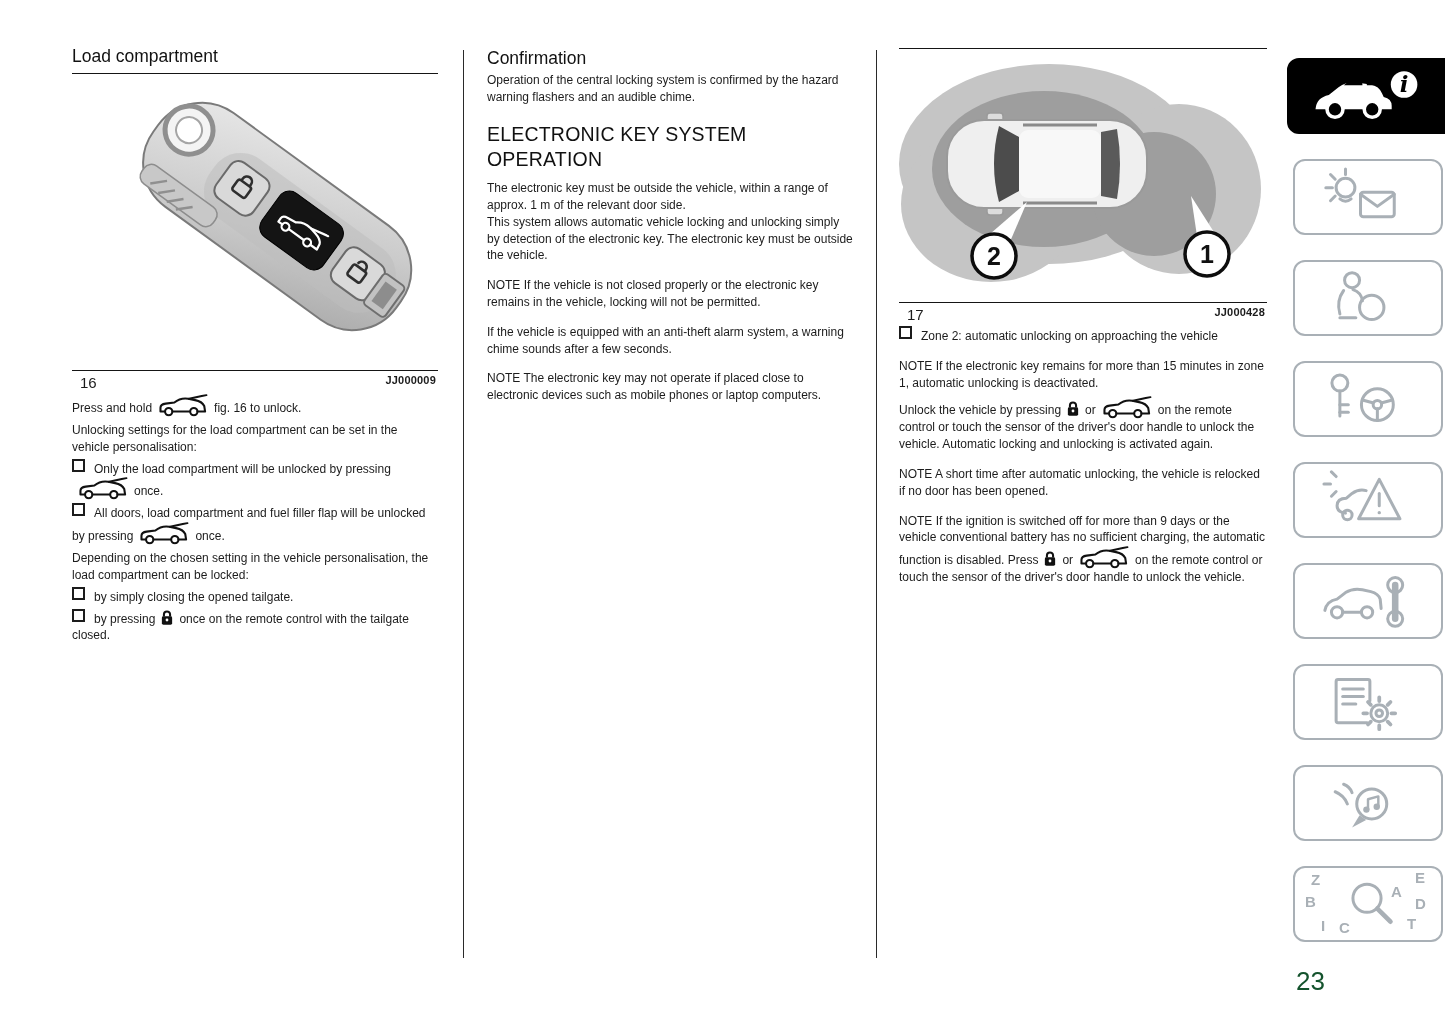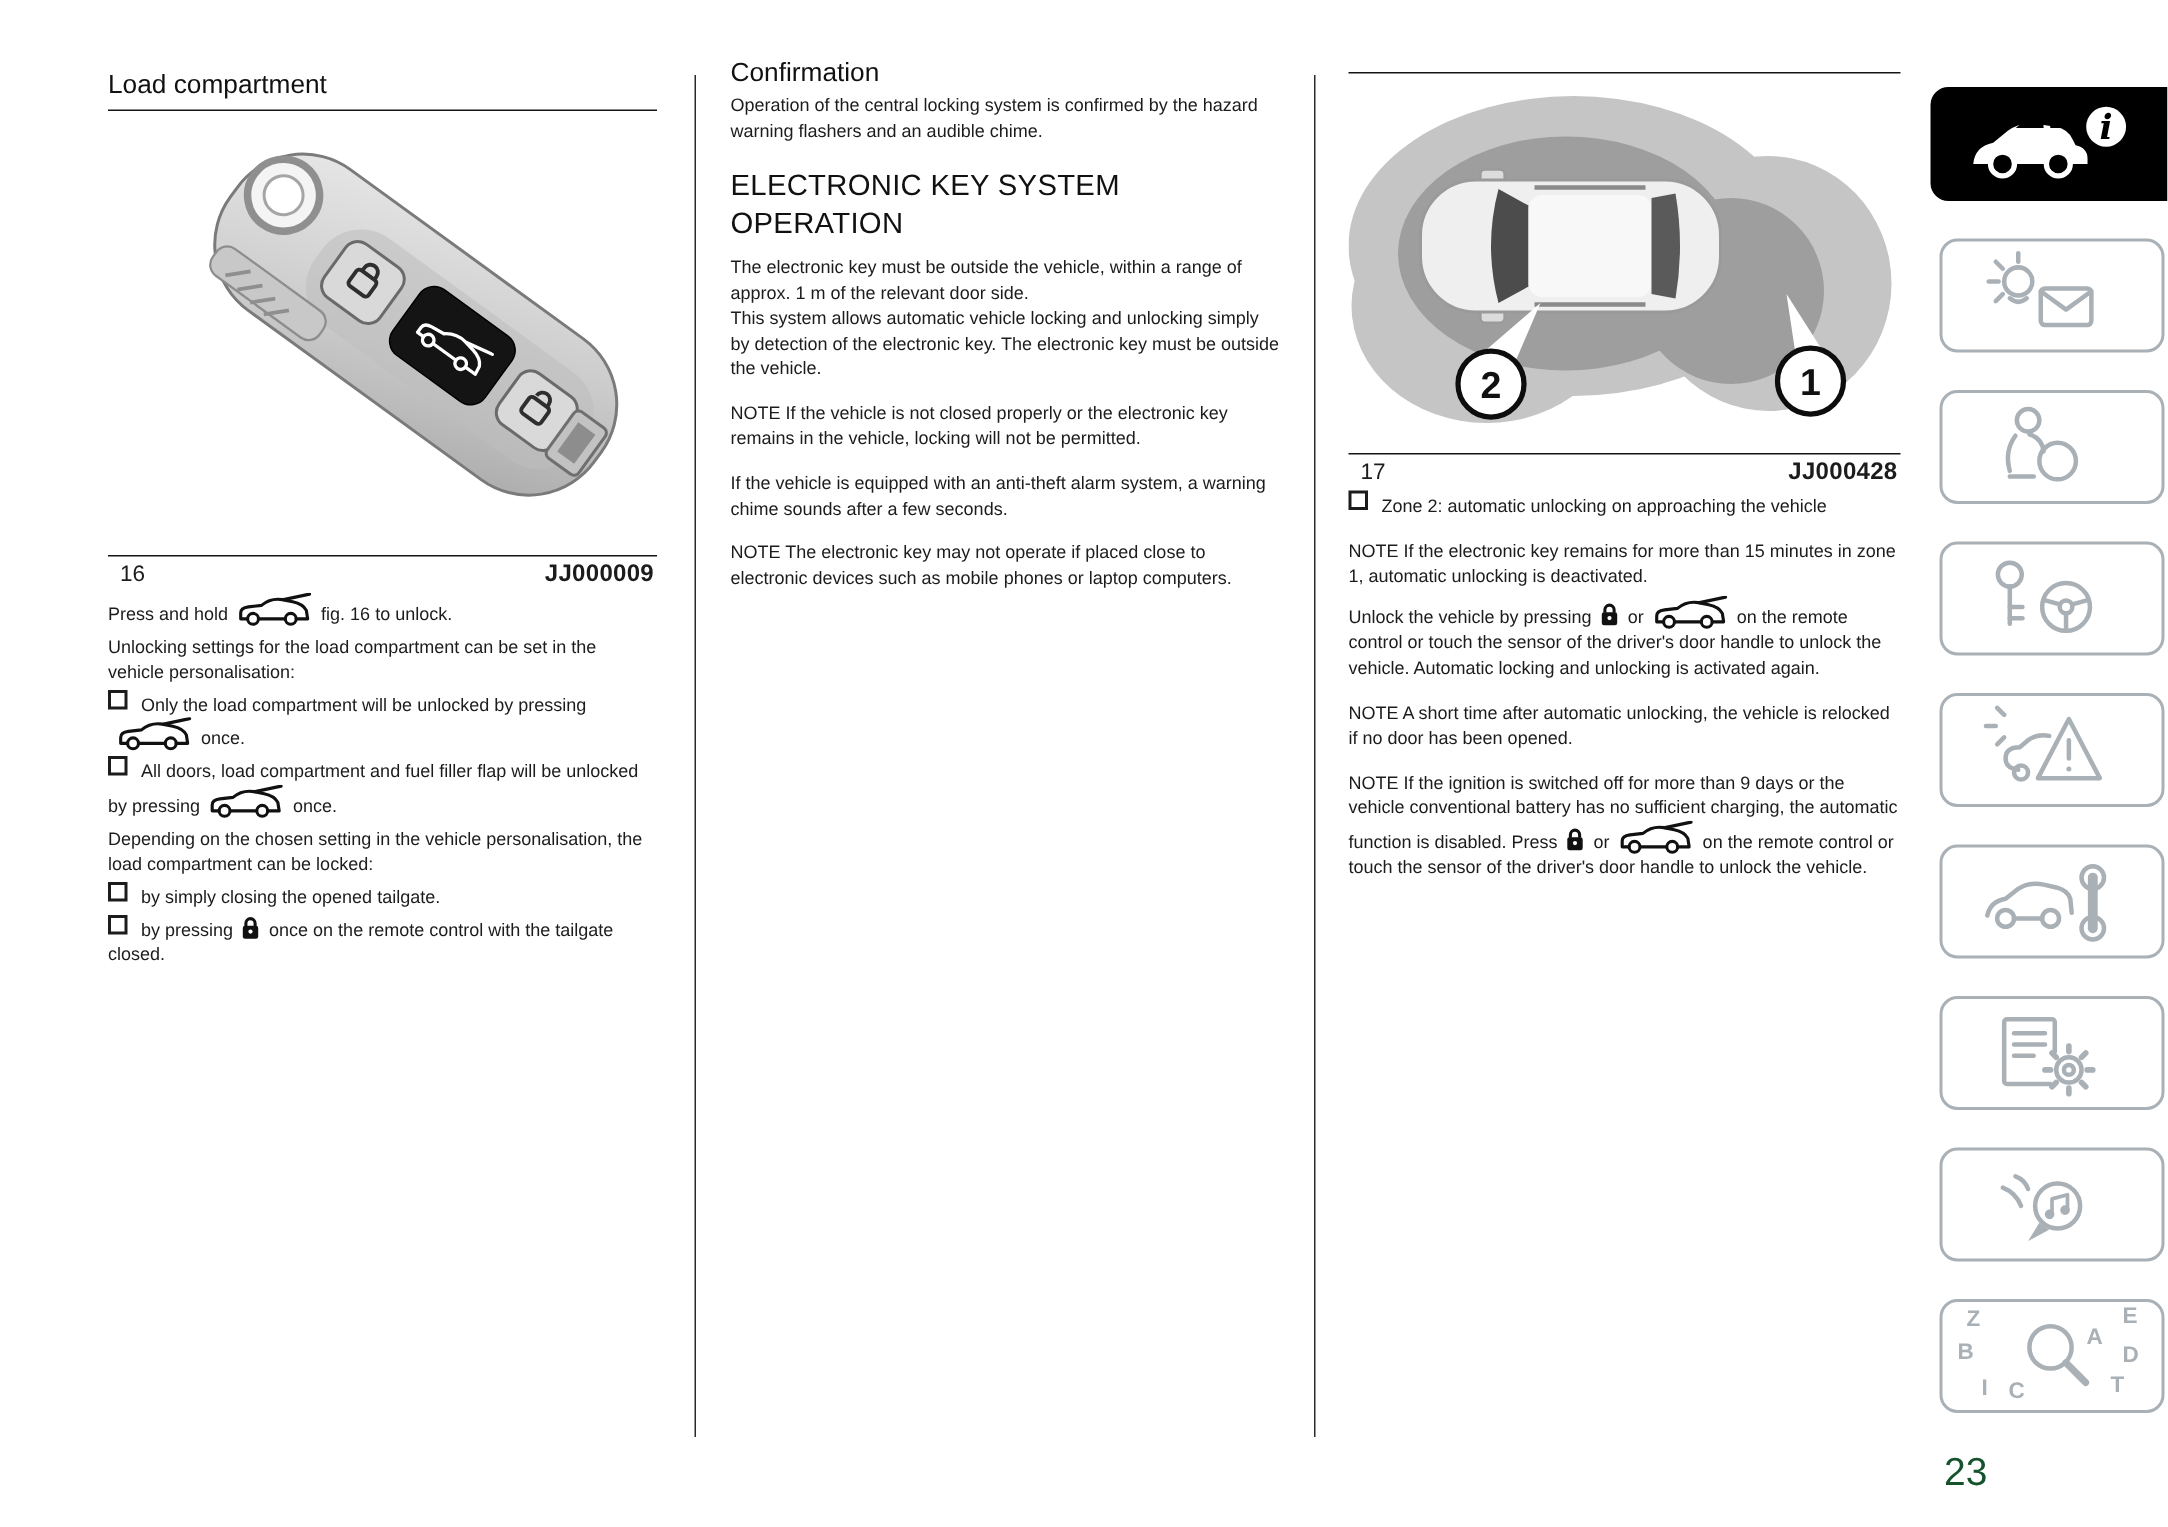--- a/index.html
+++ b/index.html
@@ -3,38 +3,38 @@
 <meta charset="utf-8">
 <style>
   html,body{margin:0;padding:0;}
   body{
     width:1445px;height:1018px;background:#ffffff;position:relative;overflow:hidden;
     font-family:"Liberation Sans", sans-serif;color:#1c1c1c;
     -webkit-font-smoothing:antialiased;
   }
   .col{position:absolute;}
   #col1{left:72px;top:46px;width:366px;}
-  #col2{left:487px;top:38px;width:366px;}
+  #col2{left:487px;top:48px;width:366px;}
   #col3{left:899px;top:44px;width:368px;}
   .vrule{position:absolute;top:50px;height:908px;width:1px;background:#2a2a2a;}
   #vr1{left:463px;}
   #vr2{left:876px;}
 
   h2.h-small{margin:0;font-size:17.5px;font-weight:normal;color:#111;}
   h1.h-big{margin:16px 0 8px;font-size:19.5px;line-height:1.3;font-weight:normal;color:#111;letter-spacing:0.2px;}
   p{margin:0;font-size:12px;line-height:1.4;}
   .para{margin-top:3px;}
   .gap{margin-top:13px;}
   .gap-sm{margin-top:5px;}
 
   .headrule{border-top:1.6px solid #151515;margin-top:6px;}
   .figrule{border-top:1.2px solid #151515;}
   .figmeta{display:flex;justify-content:space-between;align-items:flex-start;padding:3px 2px 0 8px;}
   .fignum{font-size:15px;}
-  .figcode{font-size:16px;font-weight:bold;letter-spacing:0.2px;}
+  .figcode{font-size:11px;font-weight:bold;letter-spacing:0.2px;}
   figure{margin:0;padding:0;}
 
   .sq{display:inline-block;width:9px;height:9px;border:2px solid #1c1c1c;margin-right:9px;vertical-align:1px;}
 
   .ic-car{width:52px;height:23px;vertical-align:-5px;margin:0 5px;color:#111;}
   .ic-lock{width:14px;height:17px;vertical-align:-3px;margin:0 5px;color:#111;}
 
   .fig16-svg{display:block;width:366px;height:292px;margin-top:4px;}
   .fig17-svg{display:block;width:368px;height:248px;margin-top:5px;}
 

